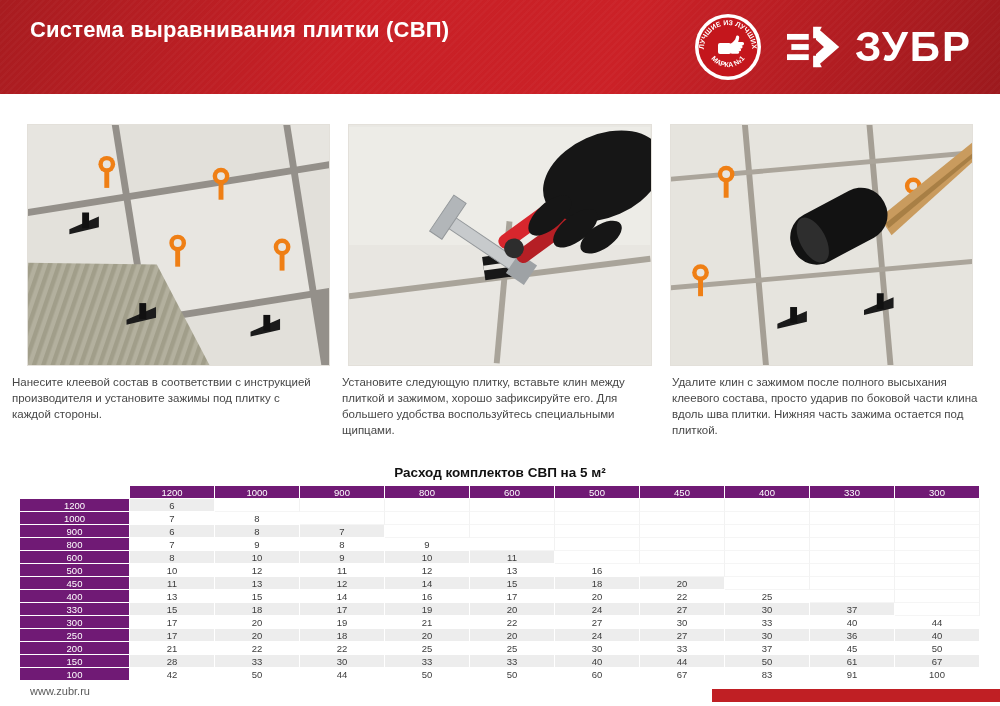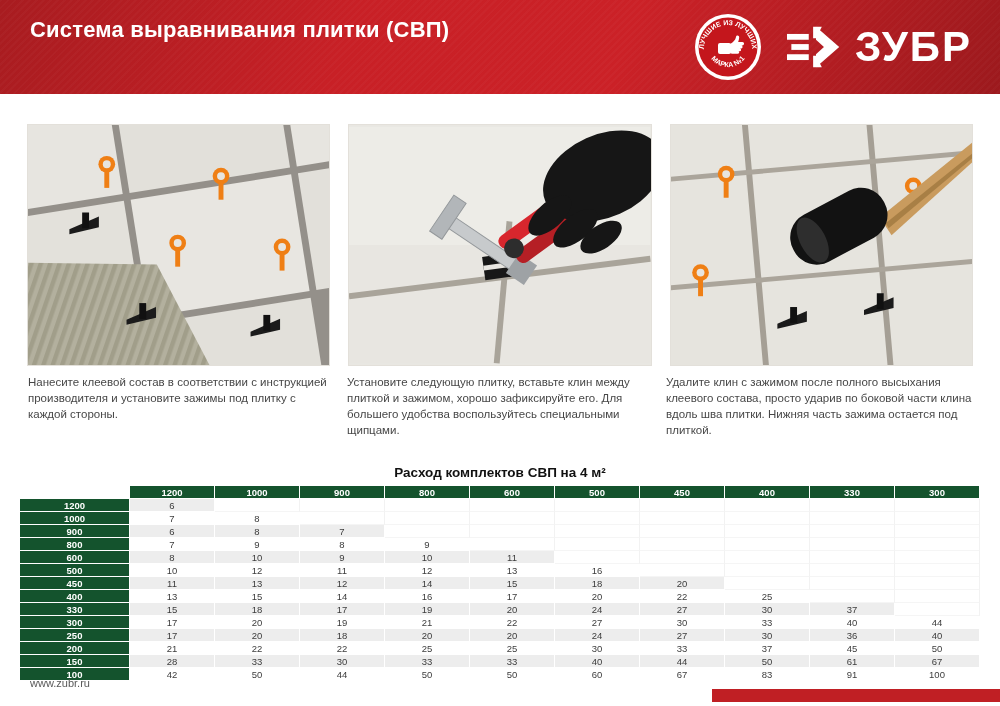--- a/index.html
+++ b/index.html
@@ -14,45 +14,45 @@
   .header-text{position:absolute;left:30px;top:16px;color:#fff;z-index:2;}
   .header-title{font-size:22px;font-weight:700;letter-spacing:.2px;line-height:1.25;}
   .header-subtitle{font-size:19px;font-weight:400;margin-top:5px;}
   .badge{position:absolute;top:13px;right:238px;width:68px;height:68px;z-index:2;}
   .brand{position:absolute;top:0;right:28px;height:94px;display:flex;align-items:center;gap:10px;z-index:2;}
   .brand-name{color:#fff;font-size:42px;font-weight:800;letter-spacing:2px;line-height:1;}
 
   
   .panels{display:flex;gap:20px;padding:0 28px;margin-top:31px;}
   .panel{width:306px;height:240px;outline:1px solid #e3e0da;overflow:hidden;background:#e9e7e2;}
-  .captions{display:flex;gap:12px;padding:0 28px;margin-top:9px;justify-content:space-between;}
+  .captions{display:flex;gap:24px;padding:0 12px;margin-top:9px;}
   .caption{width:306px;font-size:11.5px;line-height:1.4;color:#474747;}
 
   
   .table-title{width:960px;margin:27px auto 6px auto;text-align:center;
     font-size:13.5px;font-weight:700;color:#111;}
   .ctable{width:960px;margin:0 auto;display:grid;
     grid-template-columns:110px repeat(10,1fr);grid-auto-rows:13px;}
   .c{box-sizing:border-box;display:flex;align-items:center;justify-content:center;
     font-size:9.5px;line-height:1;border-right:1px solid #fff;border-bottom:1px solid #fff;}
-  .c.head{background:#14532d;color:#fff;font-weight:bold;}
+  .c.head{background:#701a75;color:#fff;}
   .c.corner{background:#fff;}
   .c.g{background:#ededed;color:#3c3c3c;}
   .c.w{background:#fff;color:#3c3c3c;}
   .c.empty{background:#fff;border-right:1px solid #f2f2f2;border-bottom:1px solid #f5f5f5;}
 
   
   .legend{position:relative;width:960px;margin:8px auto 0 auto;height:18px;}
   .legend .sw1{position:absolute;left:0;top:2px;width:92px;height:13px;background:#a9a9a9;}
   .legend .lab1{position:absolute;left:104px;top:3px;font-size:10.5px;color:#4a4a4a;}
   .legend .sw2{position:absolute;left:262px;top:2px;width:90px;height:13px;background:#ececec;}
   .legend .lab2{position:absolute;left:364px;top:3px;font-size:10.5px;color:#4a4a4a;}
 
   
-  .footer-url{position:absolute;left:30px;bottom:17px;font-size:11px;color:#5a5a5a;}
+  .footer-url{position:absolute;left:30px;bottom:9px;font-size:11px;color:#5a5a5a;}
   .footer-bar{position:absolute;right:0;bottom:4px;width:288px;height:13px;background:#c01f24;}
 </style>
 </head>
 <body>
 
 <div class="page">
 
   <div class="header">
     <div class="header-text">
       <div class="header-title">Система выравнивания плитки (СВП)</div>
@@ -184,21 +184,21 @@
       </g>
     </svg>
   </div>
 
   <div class="captions">
     <div class="caption">Нанесите клеевой состав в соответствии с инструкцией производителя и установите зажимы под плитку с каждой стороны.</div>
     <div class="caption">Установите следующую плитку, вставьте клин между плиткой и зажимом, хорошо зафиксируйте его. Для большего удобства воспользуйтесь специальными щипцами.</div>
     <div class="caption">Удалите клин с зажимом после полного высыхания клеевого состава, просто ударив по боковой части клина вдоль шва плитки. Нижняя часть зажима остается под плиткой.</div>
   </div>
 
-  <div class="table-title">Расход комплектов СВП на 4 м²</div>
+  <div class="table-title">Расход комплектов СВП на 5 м²</div>
   <div class="ctable">
       <div class="c corner"></div>
       <div class="c head">1200</div>
       <div class="c head">1000</div>
       <div class="c head">900</div>
       <div class="c head">800</div>
       <div class="c head">600</div>
       <div class="c head">500</div>
       <div class="c head">450</div>
       <div class="c head">400</div>

